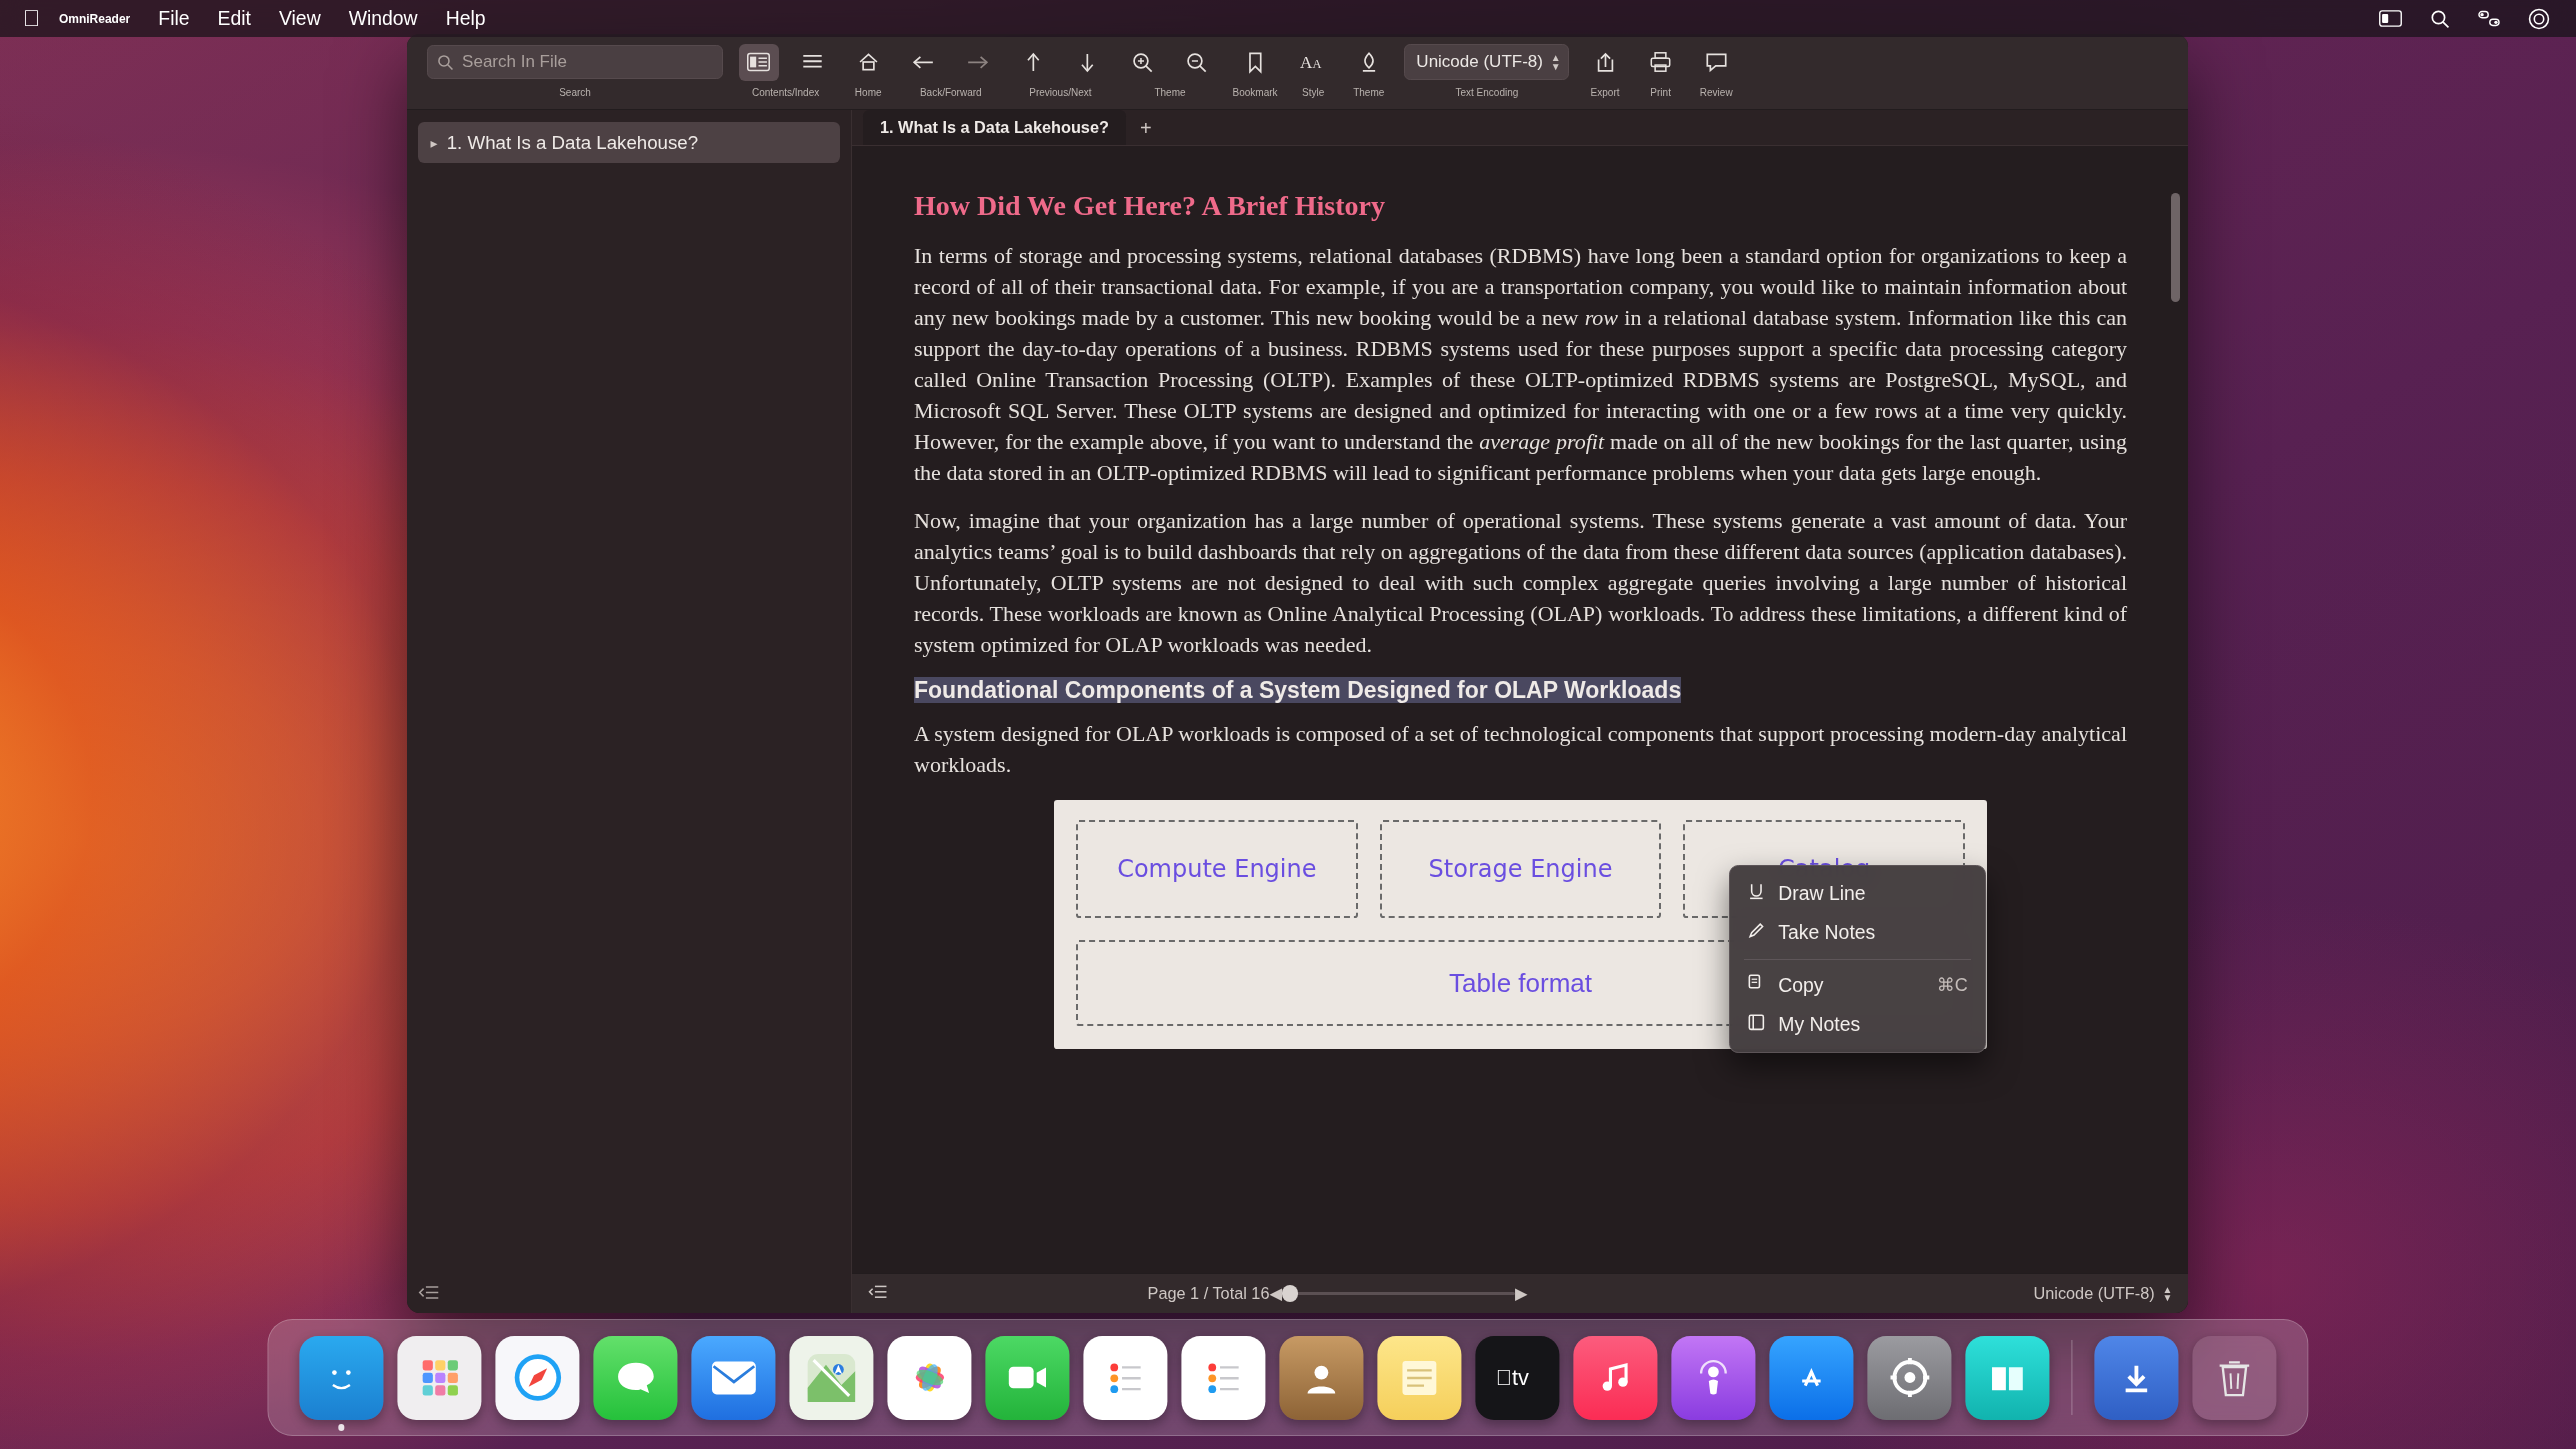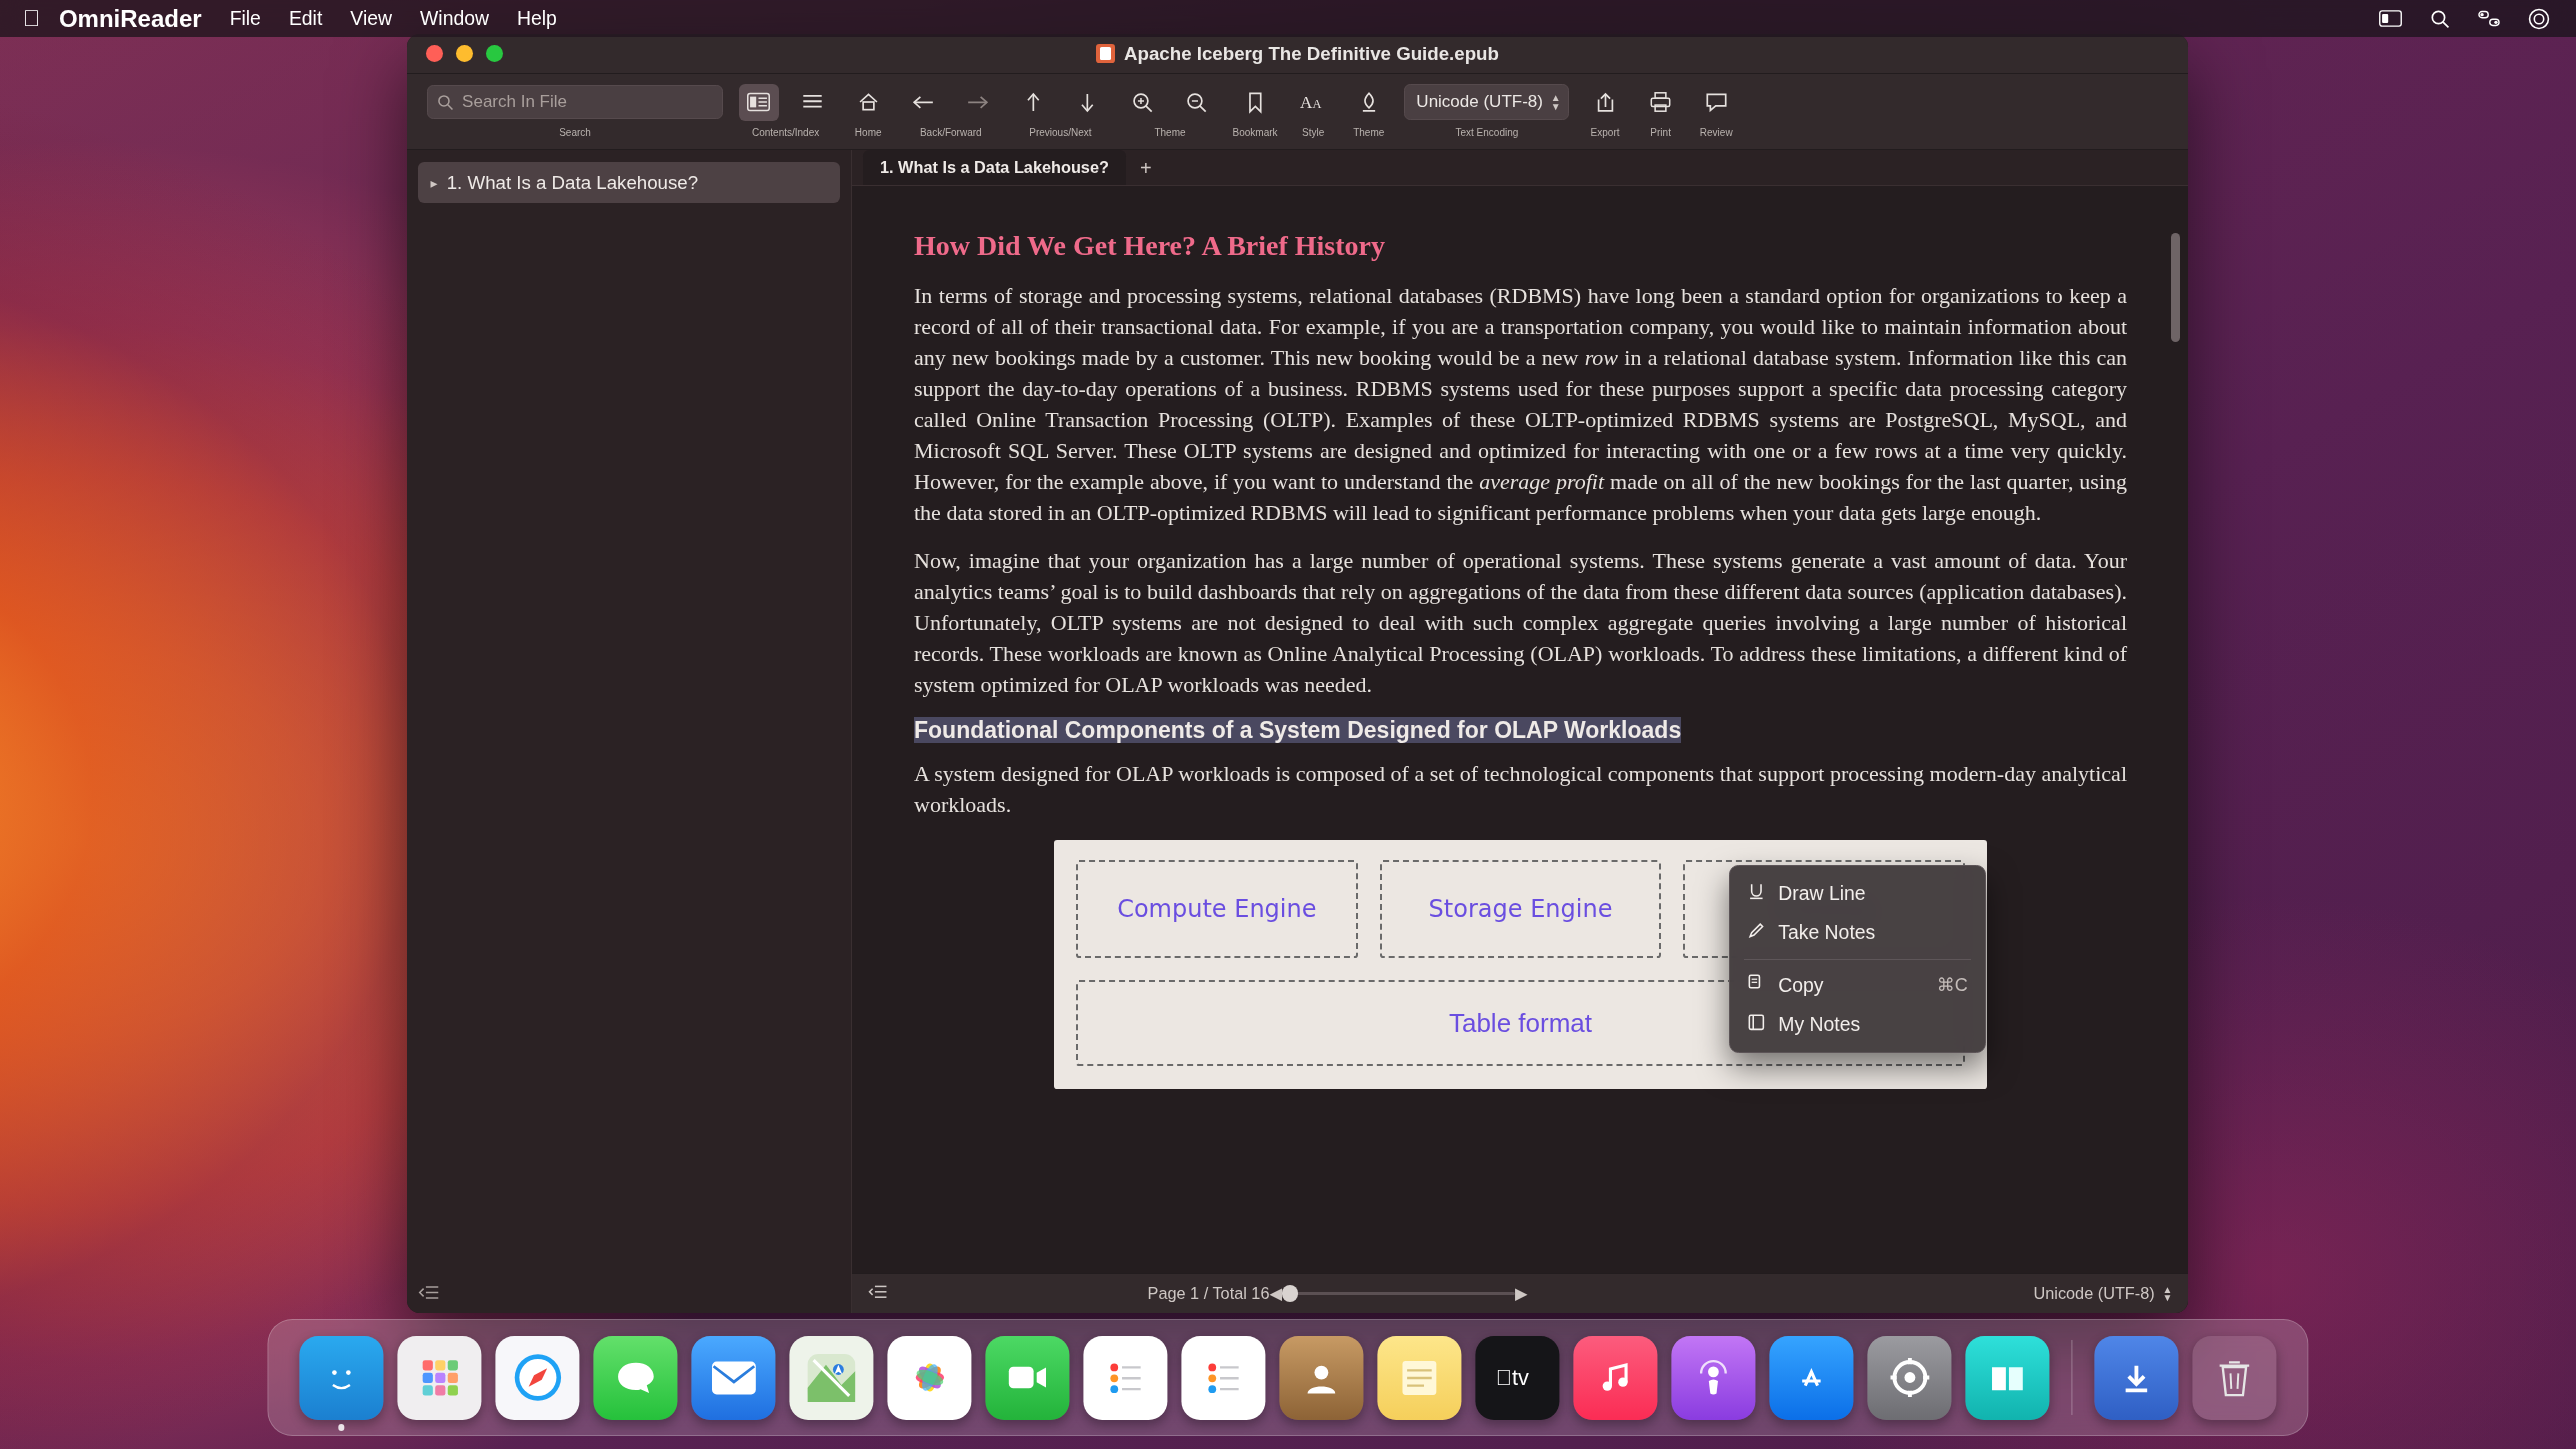--- a/index.html
+++ b/index.html
@@ -28,21 +28,21 @@
   
   .menubar {
     position: absolute; top: 0; left: 0; right: 0; height: 37px;
     background: rgba(22,20,24,0.72);
     backdrop-filter: blur(14px);
     display: flex; align-items: center;
     color: #fff; z-index: 60;
     font-size: 19.4px;
   }
   .menubar .apple { margin-left: 23px; margin-right: 18.7px; font-size: 23px; line-height: 1; }
-  .menubar .appname { font-weight: bold; font-size: 24px; margin-right: 28px; }
+  .menubar .appname { font-weight: bold; font-size: 12px; margin-right: 28px; }
   .menubar .mi { margin-right: 28px; font-size: 19.4px; }
   .menubar .right { margin-left: auto; display: flex; align-items: center; gap: 28px; margin-right: 26.4px; }
   .menubar .right svg { display: block; }
 
   
   .window {
     position: absolute;
     left: 407px; top: 34px;
     width: 1781px; height: 1279px;
     background: #241d1f;
@@ -271,31 +271,20 @@
       <svg width="22" height="22" viewBox="0 0 28 28">
           <circle cx="14" cy="14" r="12" fill="none" stroke="#fff" stroke-width="2"></circle>
           <circle cx="14" cy="14" r="6" fill="none" stroke="#fff" stroke-width="2"></circle>
         </svg>
     </span>
   </span>
 </div>
 
 <div class="window">
 
-  <div class="titlebar">
-    <div class="traffic">
-      <span class="dot red"></span>
-      <span class="dot yellow"></span>
-      <span class="dot green"></span>
-    </div>
-    <div class="titletext">
-      <span class="book-ico"></span>
-      <span>Apache Iceberg The Definitive Guide.epub</span>
-    </div>
-  </div>
 
   <div class="toolbar">
 
     <div class="tgroup">
       <div class="row">
         <div class="searchbox">
           <svg width="17" height="17" viewBox="0 0 22 22">
               <circle cx="9" cy="9" r="6.5" fill="none" stroke="#a99f9c" stroke-width="2"></circle>
               <line x1="14" y1="14" x2="20" y2="20" stroke="#a99f9c" stroke-width="2"></line>
             </svg>

